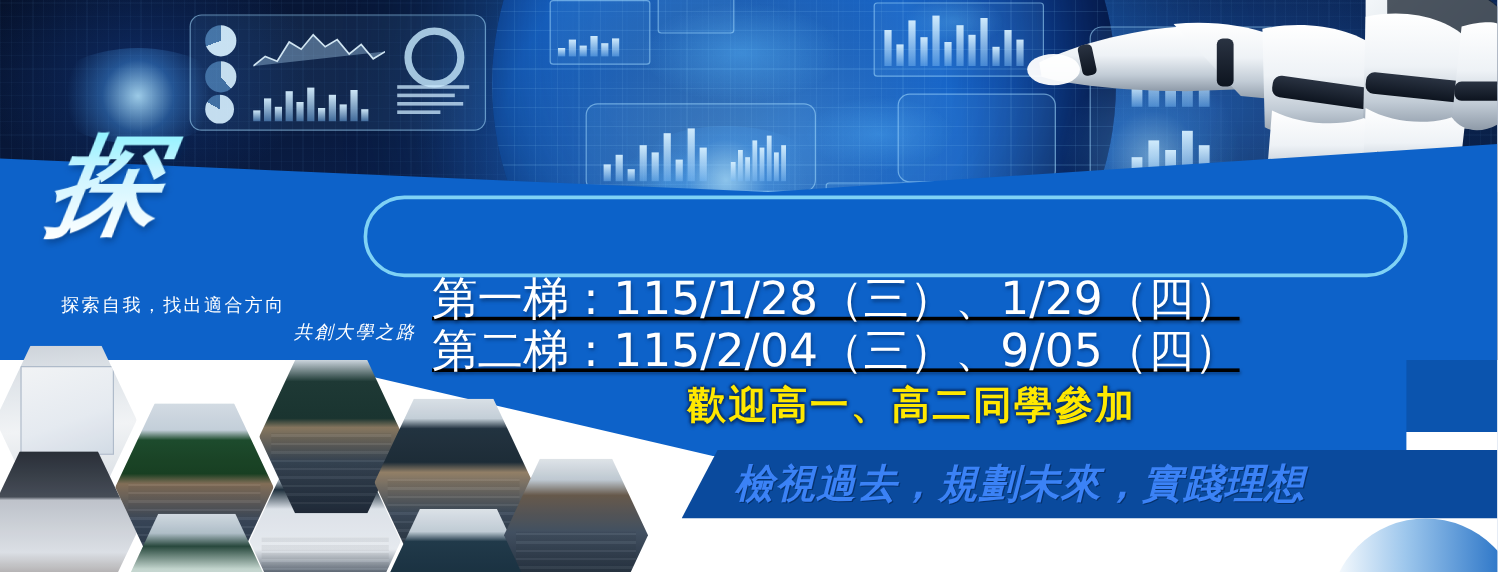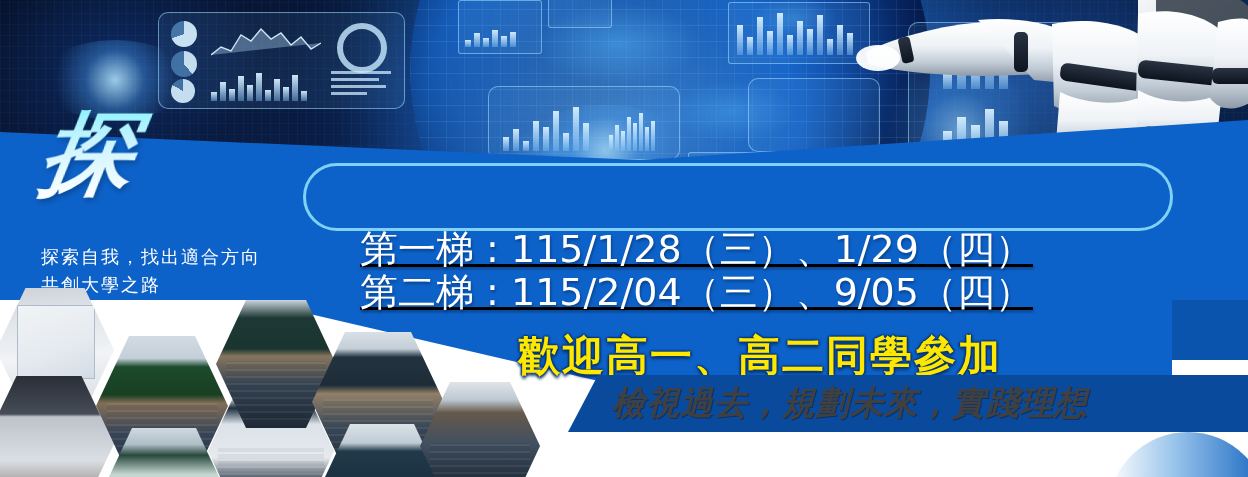--- a/index.html
+++ b/index.html
@@ -152,21 +152,21 @@
     clip-path: polygon(598px 375px, 1248px 375px, 1248px 432px, 568px 432px);
   }
   .slogan-text {
     position: absolute;
     left: 612px; top: 381px;
     width: 620px;
     font-family: "DejaVu Sans", sans-serif;
     font-size: 33px;
     font-weight: bold;
     font-style: italic;
-    color: #404040;
+    color: #3b82f6;
     letter-spacing: 1px;
     white-space: nowrap;
     text-shadow: 1px 1px 0 rgba(4,40,90,0.7);
   }
 
   
   .corner-circle {
     position: absolute;
     left: 1108px; top: 432px;
     width: 160px; height: 160px;
@@ -194,29 +194,29 @@
   }
   .explore .c2 {
     display: inline-block;
     margin-left: 52px;
     position: relative;
     top: 38px;
   }
 
   .sub-lines {
     position: absolute;
-    left: 41px; top: 243px;
+    left: 51px; top: 243px;
     width: 300px;
     font-family: "DejaVu Serif", serif;
-    font-size: 18px;
+    font-size: 15px;
     color: #ffffff;
     line-height: 1.55;
     letter-spacing: 2px;
   }
-  .sub-lines .l2 { padding-right: 4px; }
+  .sub-lines .l2 { text-align: right; padding-right: 4px; font-style: italic; }
 
   
   .pill {
     position: absolute;
     left: 303px; top: 163px;
     width: 864px; height: 62px;
     border: 3px solid #7fd2f5;
     border-radius: 34px;
     background: rgba(13,98,201,0.55);
   }
@@ -257,30 +257,29 @@
     text-shadow: 1px 2px 3px rgba(4,38,85,0.55);
   }
 
   .welcome {
     position: absolute;
     left: 360px; top: 316px;
     width: 800px;
     text-align: center;
     font-family: "DejaVu Sans", sans-serif;
     font-weight: bold;
-    font-size: 42px;
+    font-size: 32px;
     color: #ffe800;
     letter-spacing: 2px;
     white-space: nowrap;
     text-shadow:
       -1.5px 0 2px rgba(8,50,110,0.9),
        1.5px 0 2px rgba(8,50,110,0.9),
        0 -1.5px 2px rgba(8,50,110,0.9),
        0  2.5px 3px rgba(8,50,110,0.9);
-    margin-top: 12px;
   }
 
   
   .collage { position: absolute; left: 0; top: 288px; width: 500px; height: 189px; }
   .hex {
     position: absolute;
     clip-path: polygon(25% 0%, 75% 0%, 100% 50%, 75% 100%, 25% 100%, 0% 50%);
     overflow: hidden;
   }
   .hexin { position: absolute; inset: 0; }

